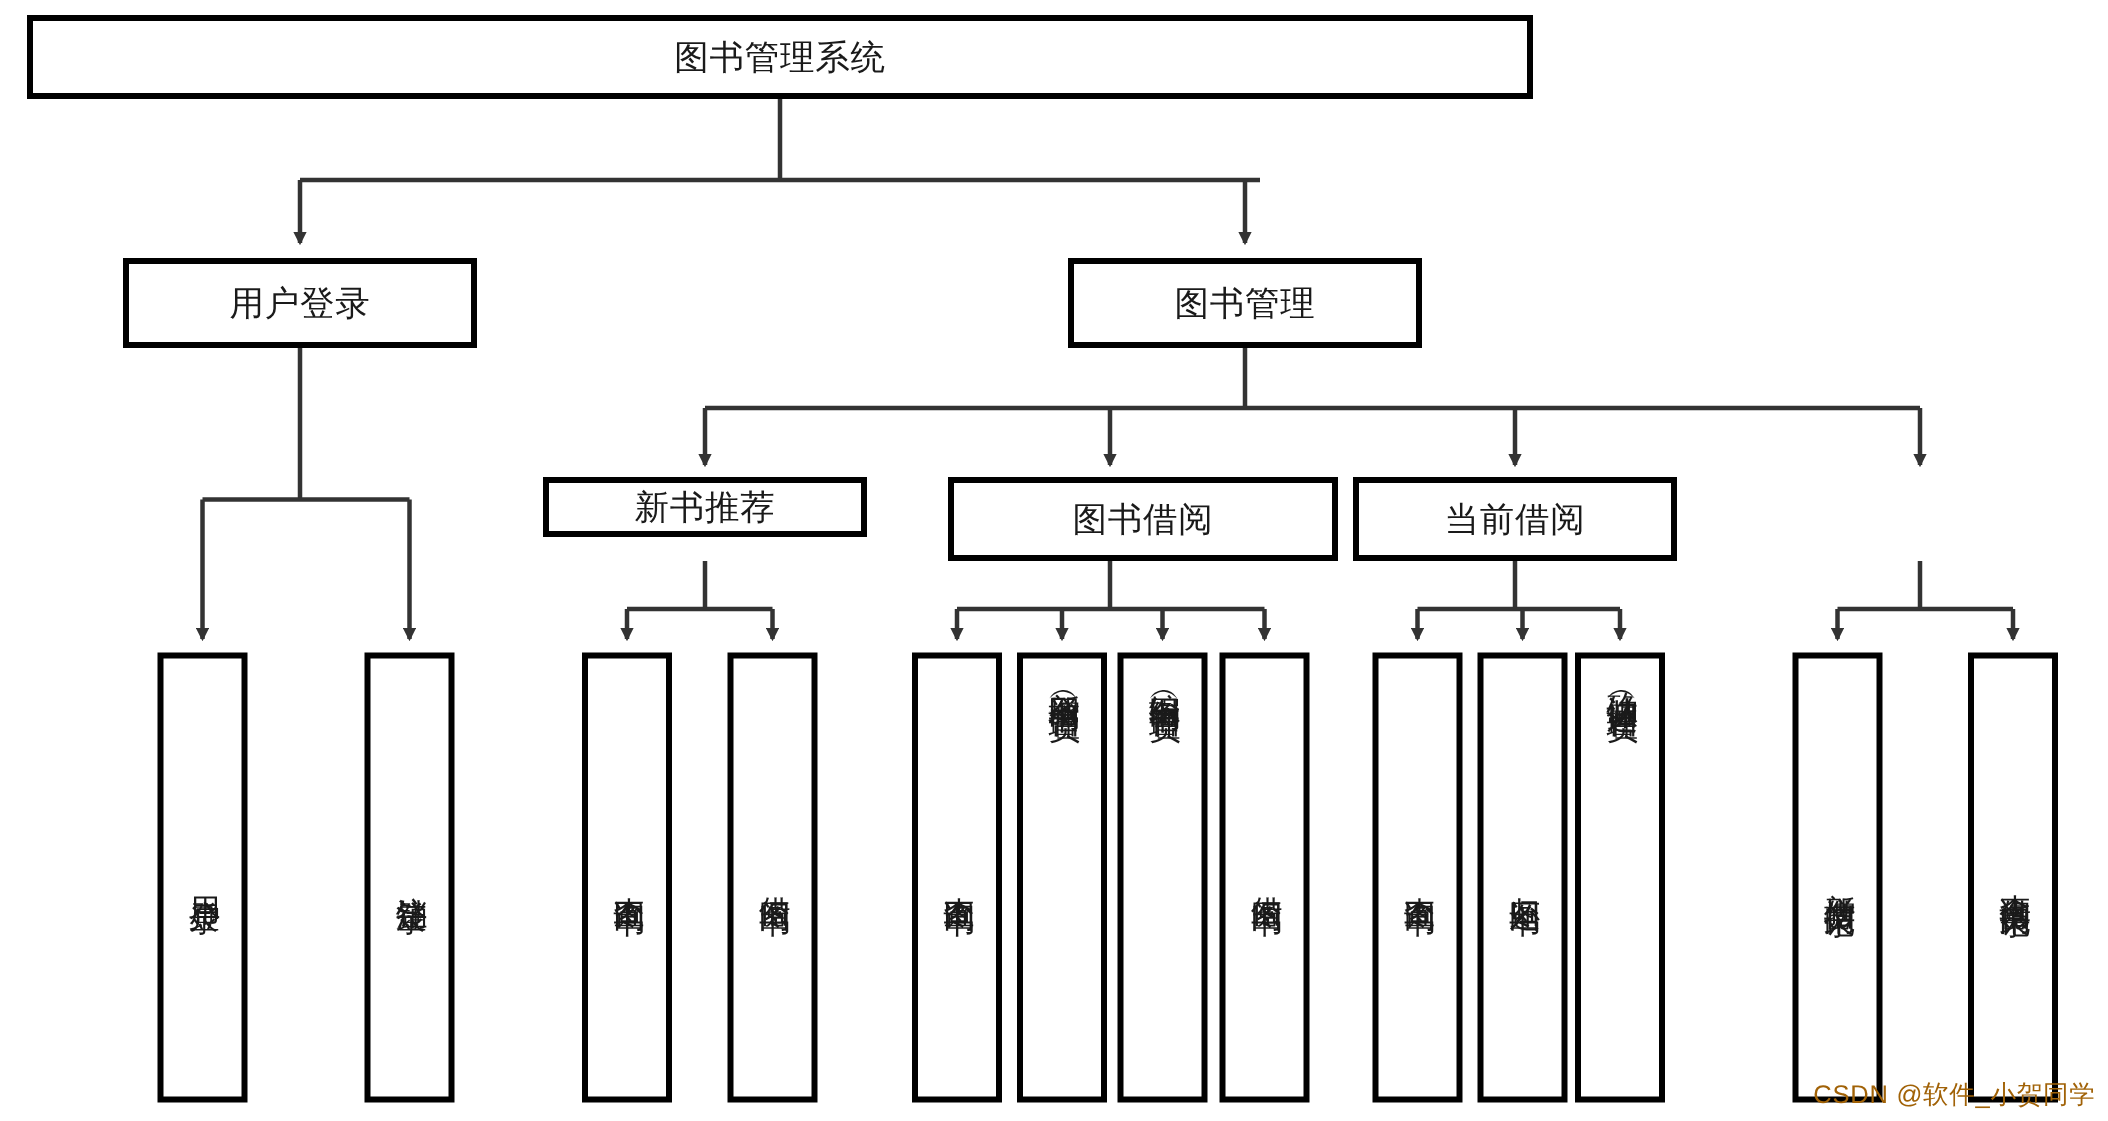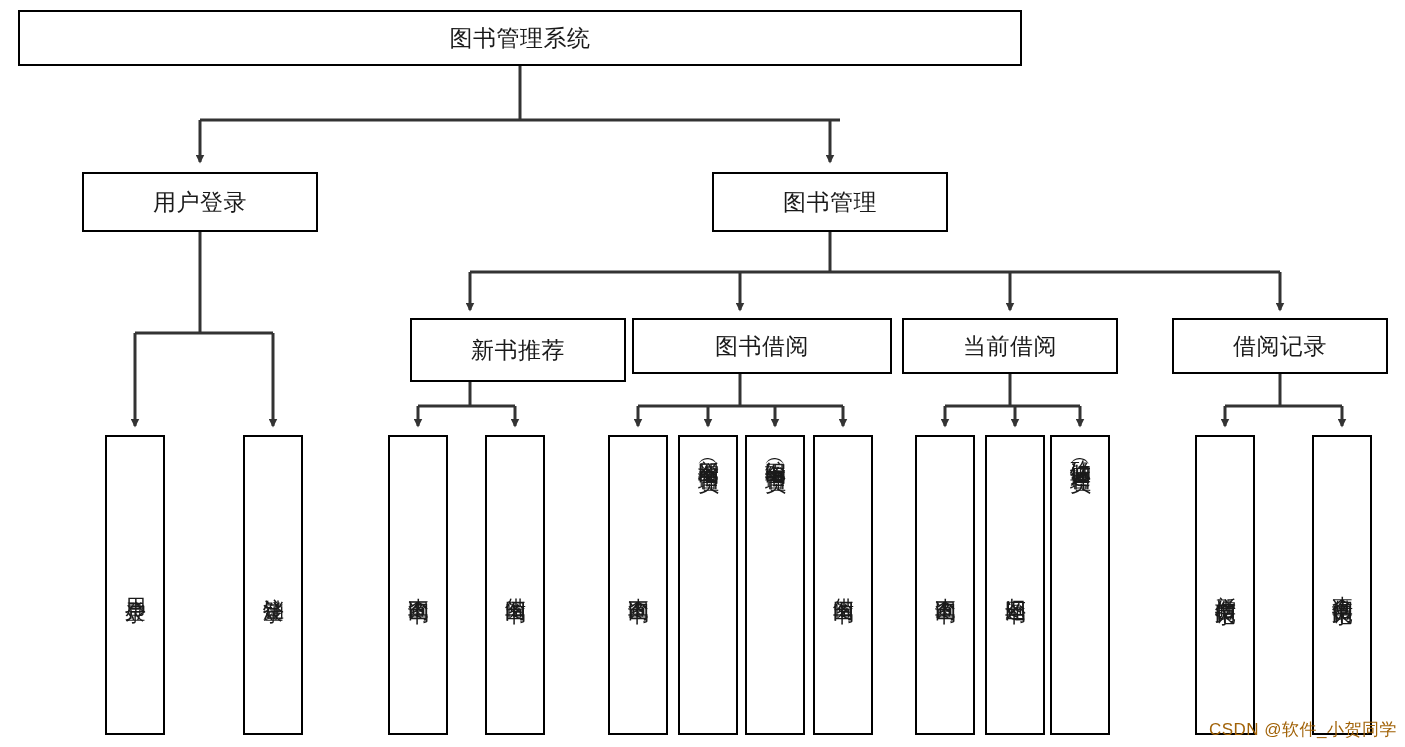--- a/index.html
+++ b/index.html
@@ -20,21 +20,21 @@
   svg.diagram-canvas {
     position: absolute;
     left: 0;
     top: 0;
     width: 1405px;
     height: 747px;
   }
   .node-box {
     position: absolute;
     box-sizing: border-box;
-    border: 2px solid #000000;
+    border: 4px solid #000000;
     background: #ffffff;
     display: flex;
     align-items: center;
     justify-content: center;
     color: #1a1a1a;
   }
   .node-label {
     font-size: 23px;
     line-height: 1.15;
     letter-spacing: 0.5px;
@@ -132,32 +132,29 @@
     <span class="node-label">图书管理系统</span>
   </div>
 
   <div class="node-box" style="left:82px;top:172px;width:236px;height:60px;">
     <span class="node-label">用户登录</span>
   </div>
   <div class="node-box" style="left:712px;top:172px;width:236px;height:60px;">
     <span class="node-label">图书管理</span>
   </div>
 
-  <div class="node-box" style="left:362px;top:318px;width:216px;height:64px;margin-left:48px;">
+  <div class="node-box" style="left:362px;top:318px;width:216px;height:40px;">
     <span class="node-label">新书推荐</span>
   </div>
   <div class="node-box" style="left:632px;top:318px;width:260px;height:56px;">
     <span class="node-label">图书借阅</span>
   </div>
   <div class="node-box" style="left:902px;top:318px;width:216px;height:56px;text-align:right;">
     <span class="node-label">当前借阅</span>
   </div>
-  <div class="node-box" style="left:1172px;top:318px;width:216px;height:56px;">
-    <span class="node-label">借阅记录</span>
-  </div>
 
   <div class="node-box vertical" style="left:105px;top:435px;width:60px;height:300px;">
     <span class="node-label">用户登录</span>
   </div>
   <div class="node-box vertical" style="left:243px;top:435px;width:60px;height:300px;">
     <span class="node-label">注销登录</span>
   </div>
 
   <div class="node-box vertical" style="left:388px;top:435px;width:60px;height:300px;">
     <span class="node-label">查询图书</span>

